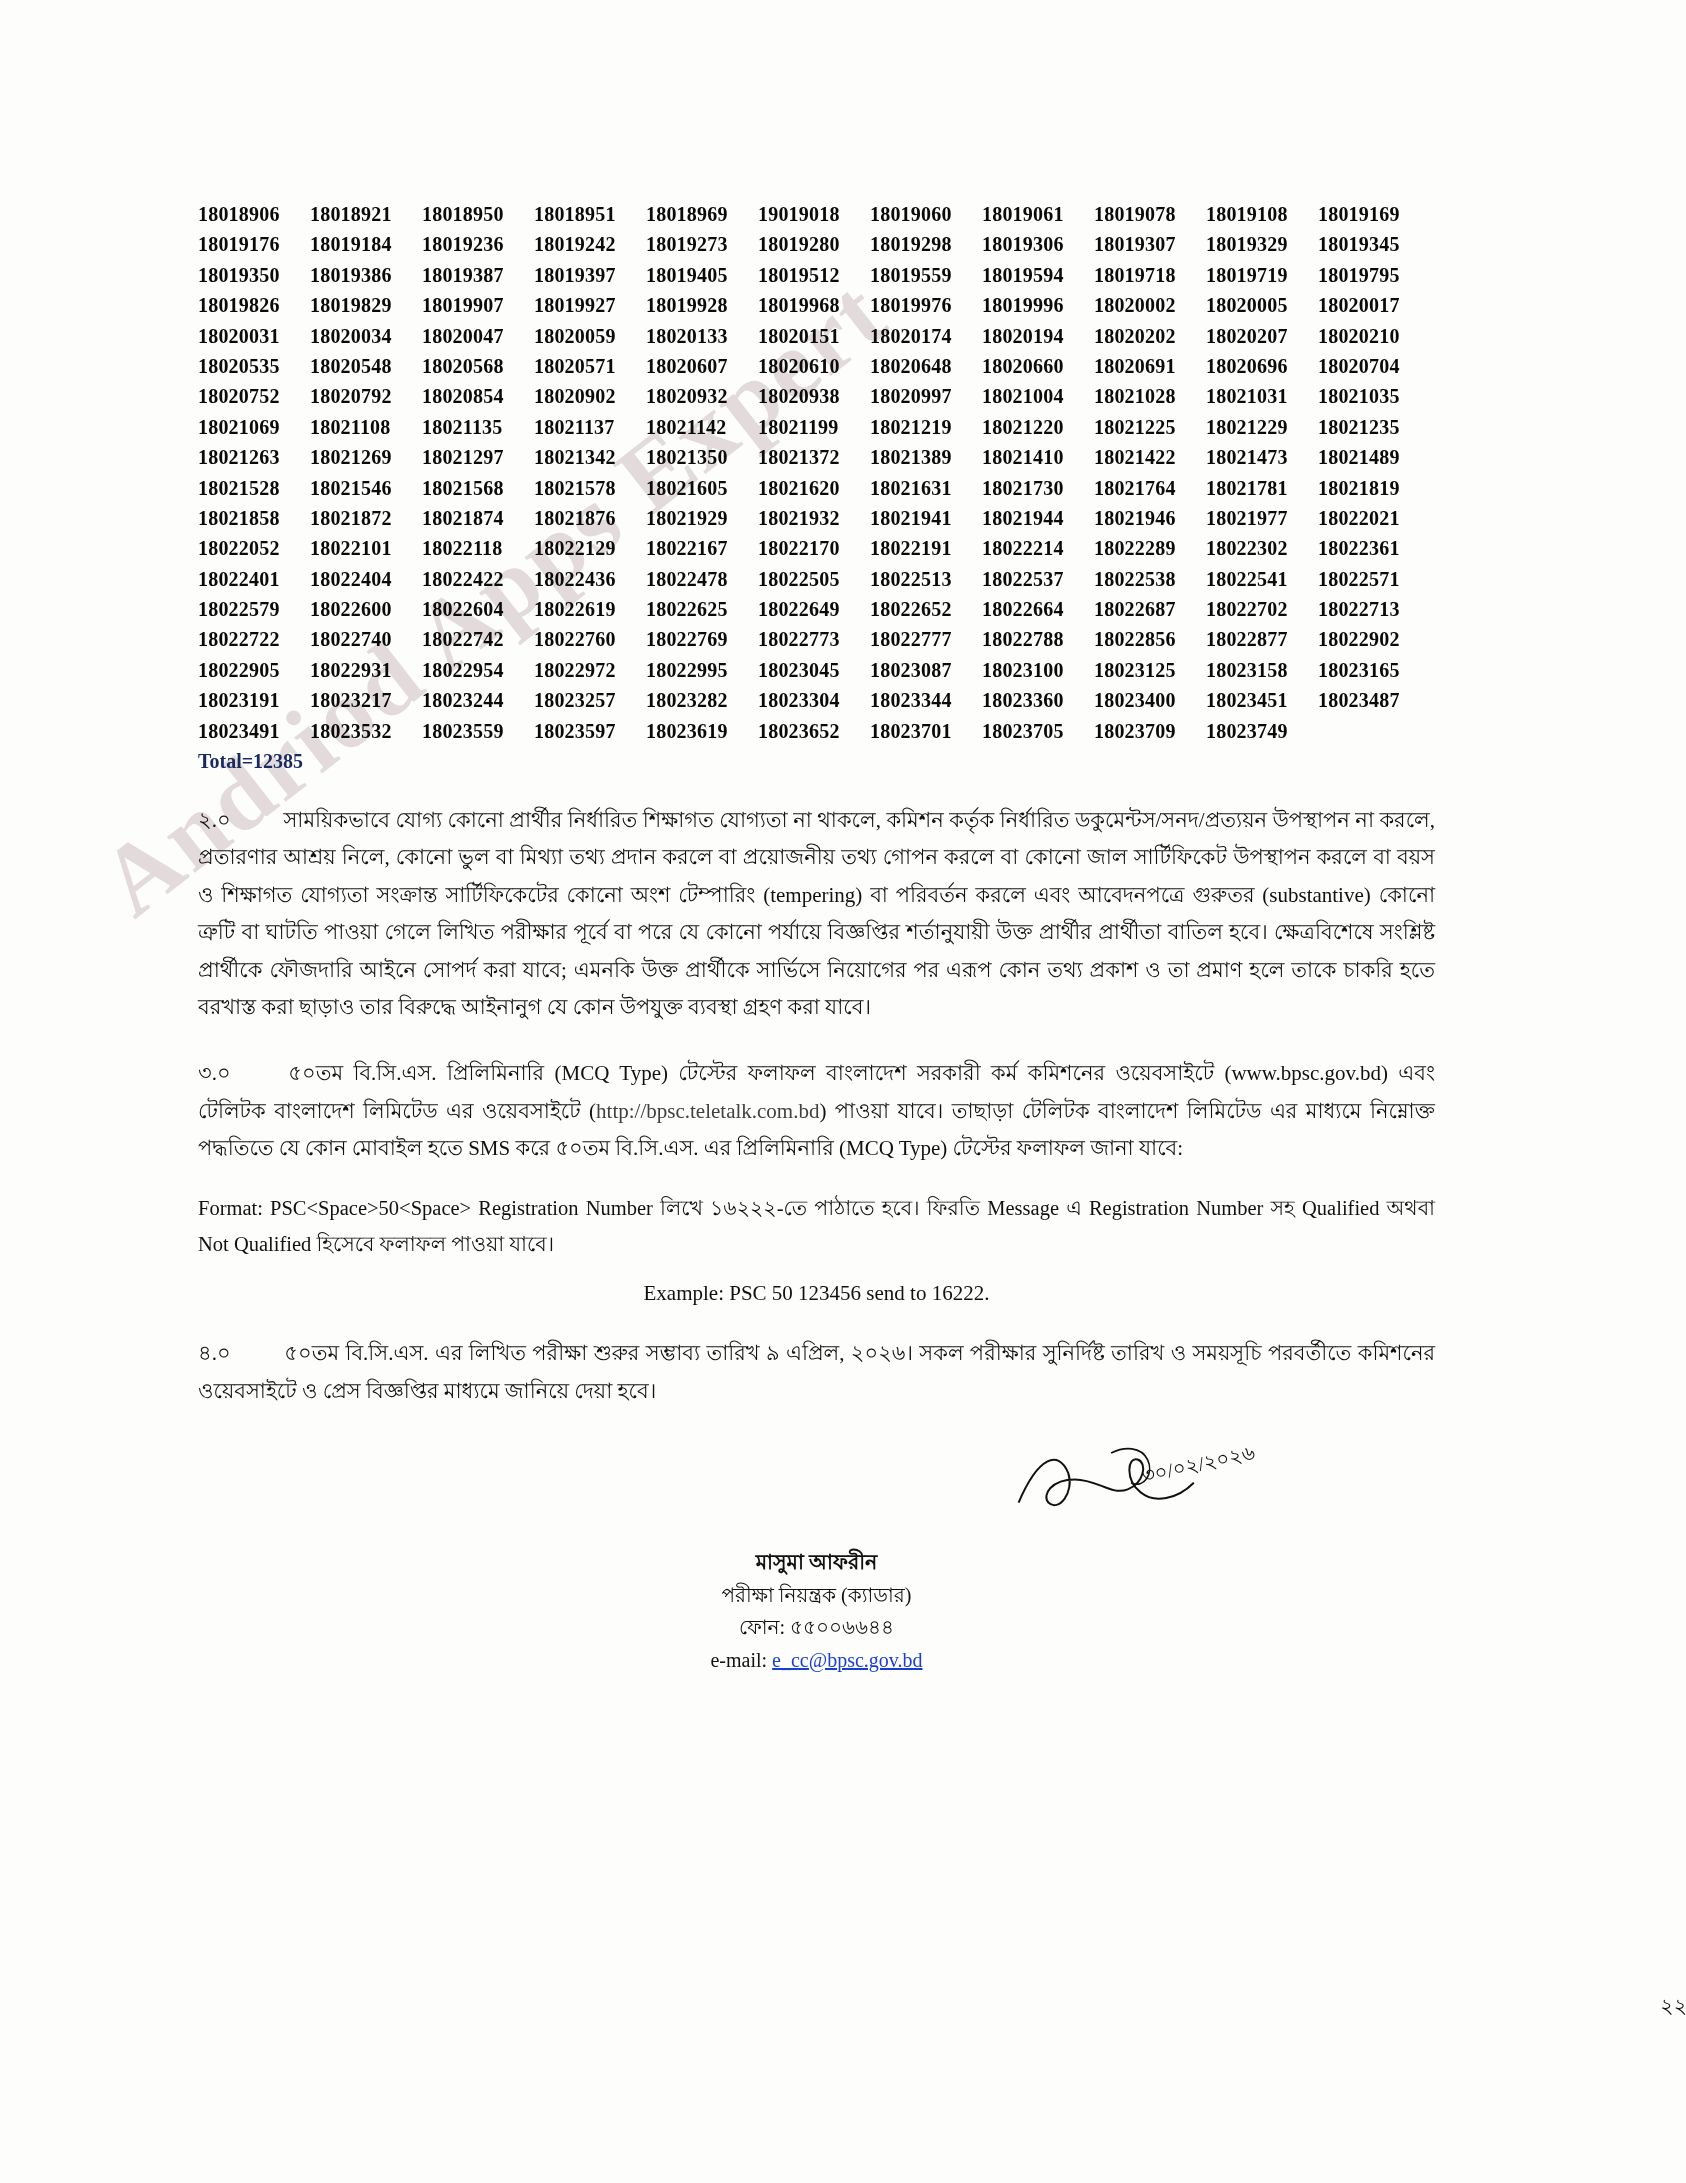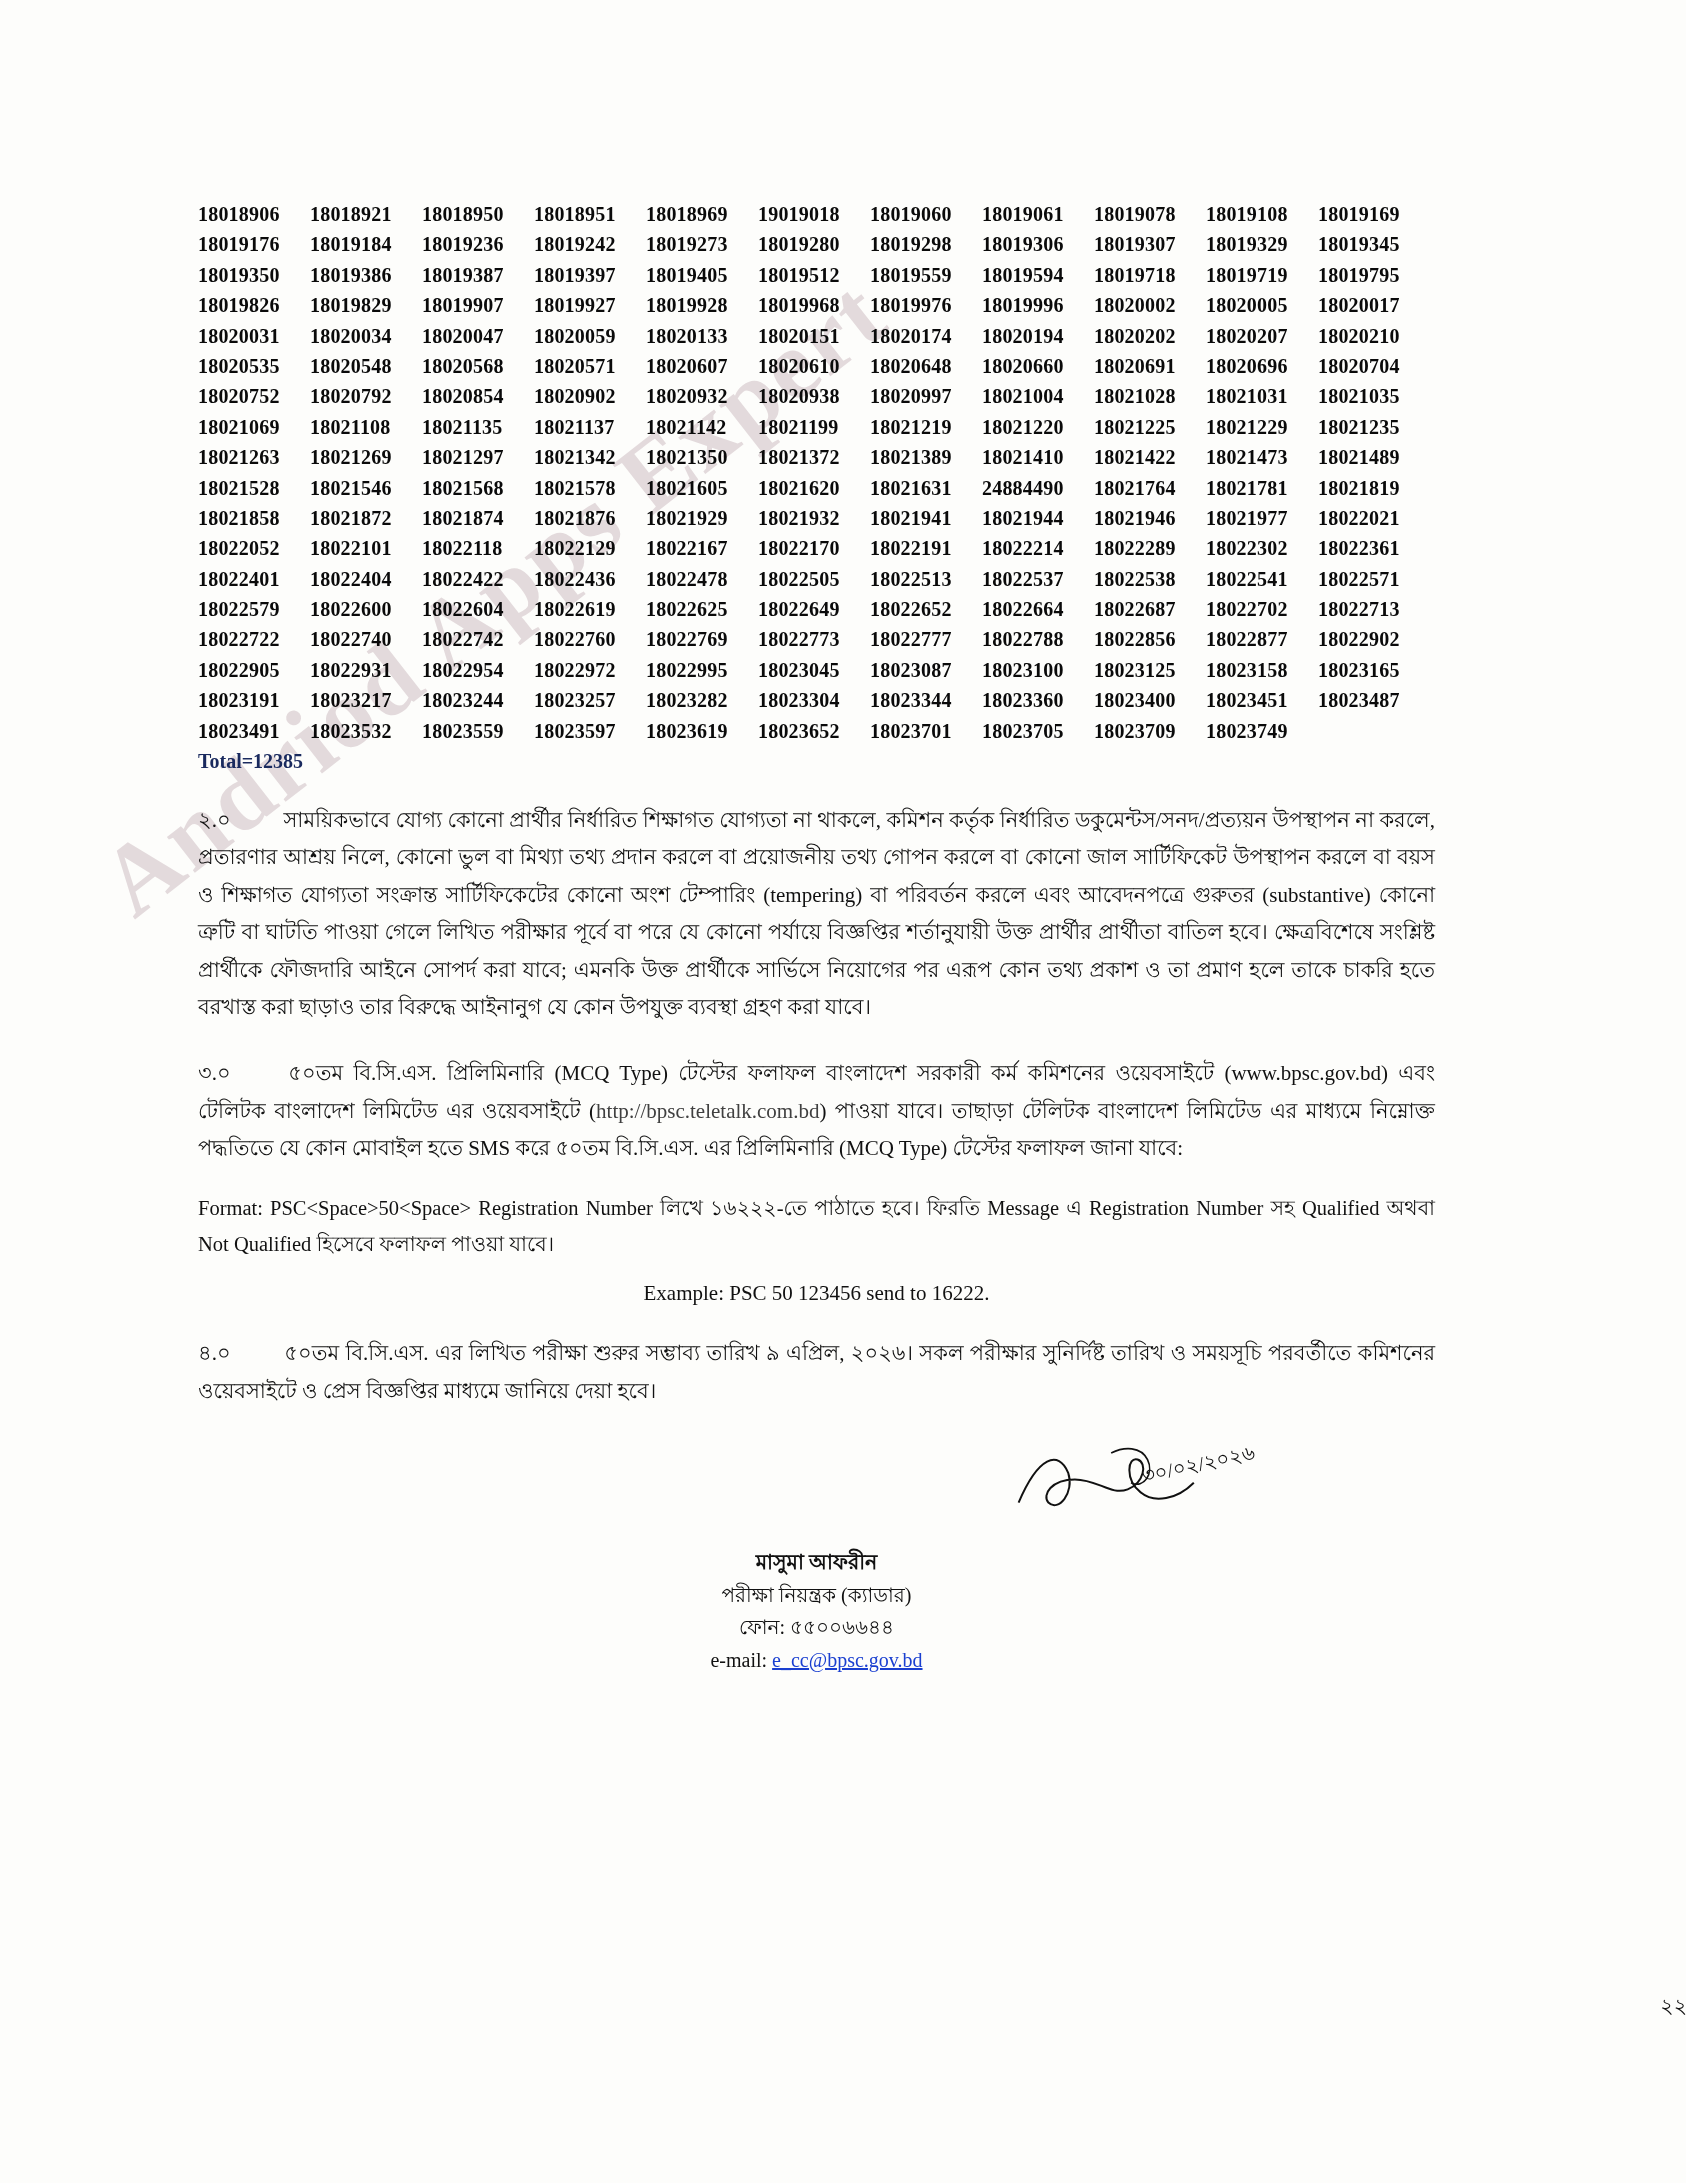--- a/index.html
+++ b/index.html
@@ -284,21 +284,21 @@
           <span class="roll-cell">18021489</span>
         </div>
         <div class="roll-row">
           <span class="roll-cell">18021528</span>
           <span class="roll-cell">18021546</span>
           <span class="roll-cell">18021568</span>
           <span class="roll-cell">18021578</span>
           <span class="roll-cell">18021605</span>
           <span class="roll-cell">18021620</span>
           <span class="roll-cell">18021631</span>
-          <span class="roll-cell">24884490</span>
+          <span class="roll-cell">18021730</span>
           <span class="roll-cell">18021764</span>
           <span class="roll-cell">18021781</span>
           <span class="roll-cell">18021819</span>
         </div>
         <div class="roll-row">
           <span class="roll-cell">18021858</span>
           <span class="roll-cell">18021872</span>
           <span class="roll-cell">18021874</span>
           <span class="roll-cell">18021876</span>
           <span class="roll-cell">18021929</span>

